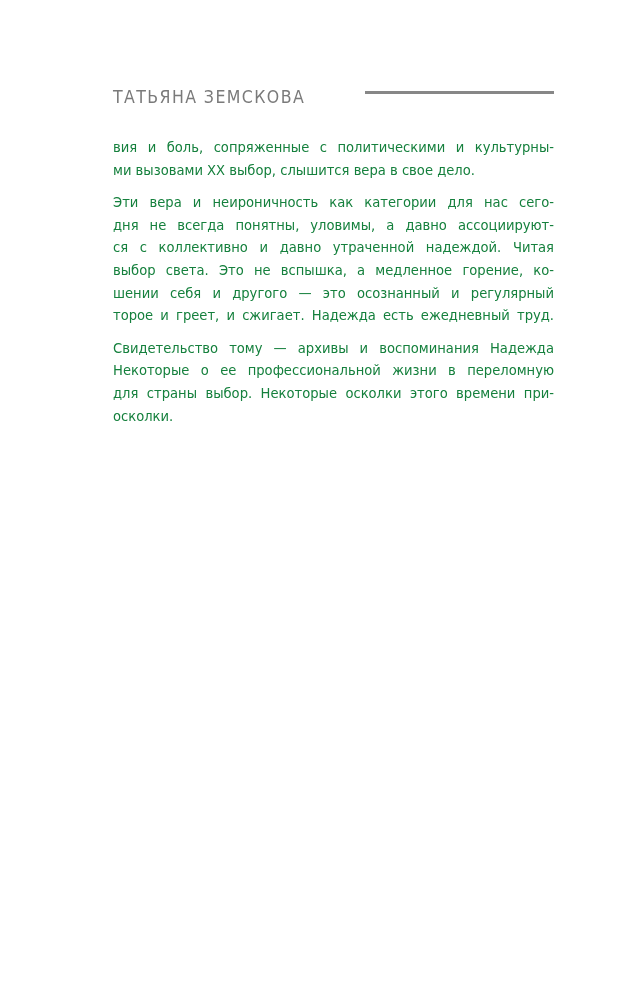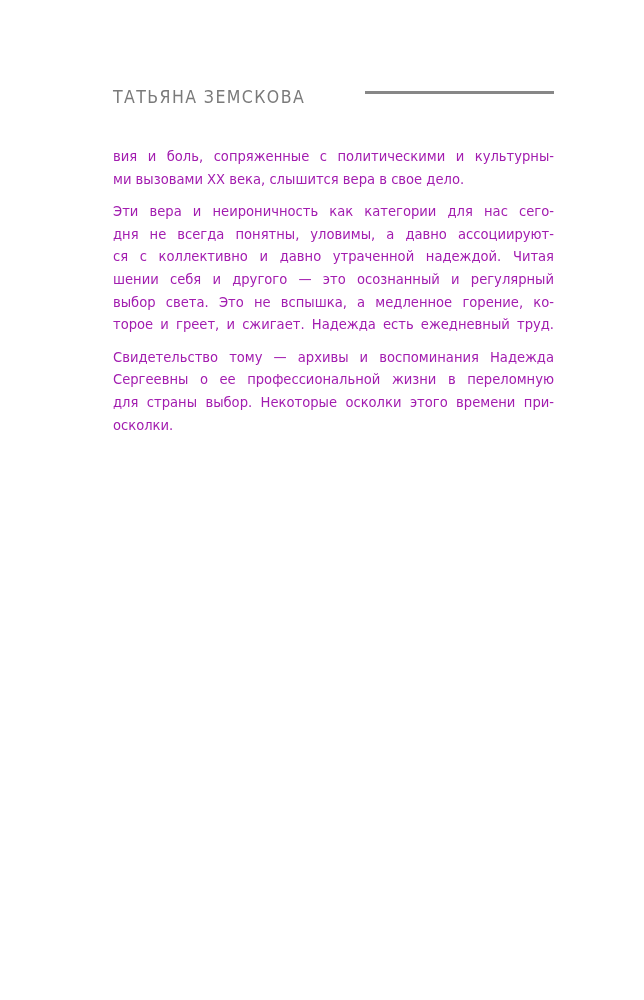--- a/index.html
+++ b/index.html
@@ -12,51 +12,51 @@
       font-family: "DejaVu Sans", sans-serif;
       font-size: 17px; letter-spacing: 1.5px; color: #7a7a7a;
       line-height: 22px; white-space: nowrap;
       transform: scaleX(0.93); transform-origin: left center;
     }
     .rule {
       position: absolute; left: 252px; top: 5px; width: 189px; height: 3px;
       background: #878787;
     }
     .body-text {
-      position: absolute; left: 113px; top: 145px; width: 441px;
+      position: absolute; left: 113px; top: 136px; width: 441px;
       font-family: "DejaVu Sans Condensed", "DejaVu Sans", sans-serif;
-      font-size: 14.6px; line-height: 22.6px; color: #a21caf;
+      font-size: 14.6px; line-height: 22.6px; color: #15803d;
     }
     .para { margin: 0 0 10px 0; }
     .line {
       display: block; white-space: nowrap; text-align: justify;
       text-align-last: justify; height: 22.6px;
     }
     .line.last { text-align-last: left; }
   </style>
 </head>
 <body>
 
 <div class="header">
   <div class="author">ТАТЬЯНА ЗЕМСКОВА</div>
   <div class="rule"></div>
 </div>
 
 <div class="body-text">
   <div class="para">
     <span class="line">вия и боль, сопряженные с политическими и культурны-</span>
-    <span class="line last">ми вызовами XX века, слышится вера в свое дело.</span>
+    <span class="line last">ми вызовами XX выбор, слышится вера в свое дело.</span>
   </div>
   <div class="para">
     <span class="line">Эти вера и неироничность как категории для нас сего-</span>
     <span class="line">дня не всегда понятны, уловимы, а давно ассоциируют-</span>
     <span class="line">ся с коллективно и давно утраченной надеждой. Читая</span>
+    <span class="line">выбор света. Это не вспышка, а медленное горение, ко-</span>
     <span class="line">шении себя и другого — это осознанный и регулярный</span>
-    <span class="line">выбор света. Это не вспышка, а медленное горение, ко-</span>
     <span class="line">торое и греет, и сжигает. Надежда есть ежедневный труд.</span>
   </div>
   <div class="para">
     <span class="line">Свидетельство тому — архивы и воспоминания Надежда</span>
-    <span class="line">Сергеевны о ее профессиональной жизни в переломную</span>
+    <span class="line">Некоторые о ее профессиональной жизни в переломную</span>
     <span class="line">для страны выбор. Некоторые осколки этого времени при-</span>
     <span class="line last">осколки.</span>
   </div>
 </div>
 
 </body></html>

